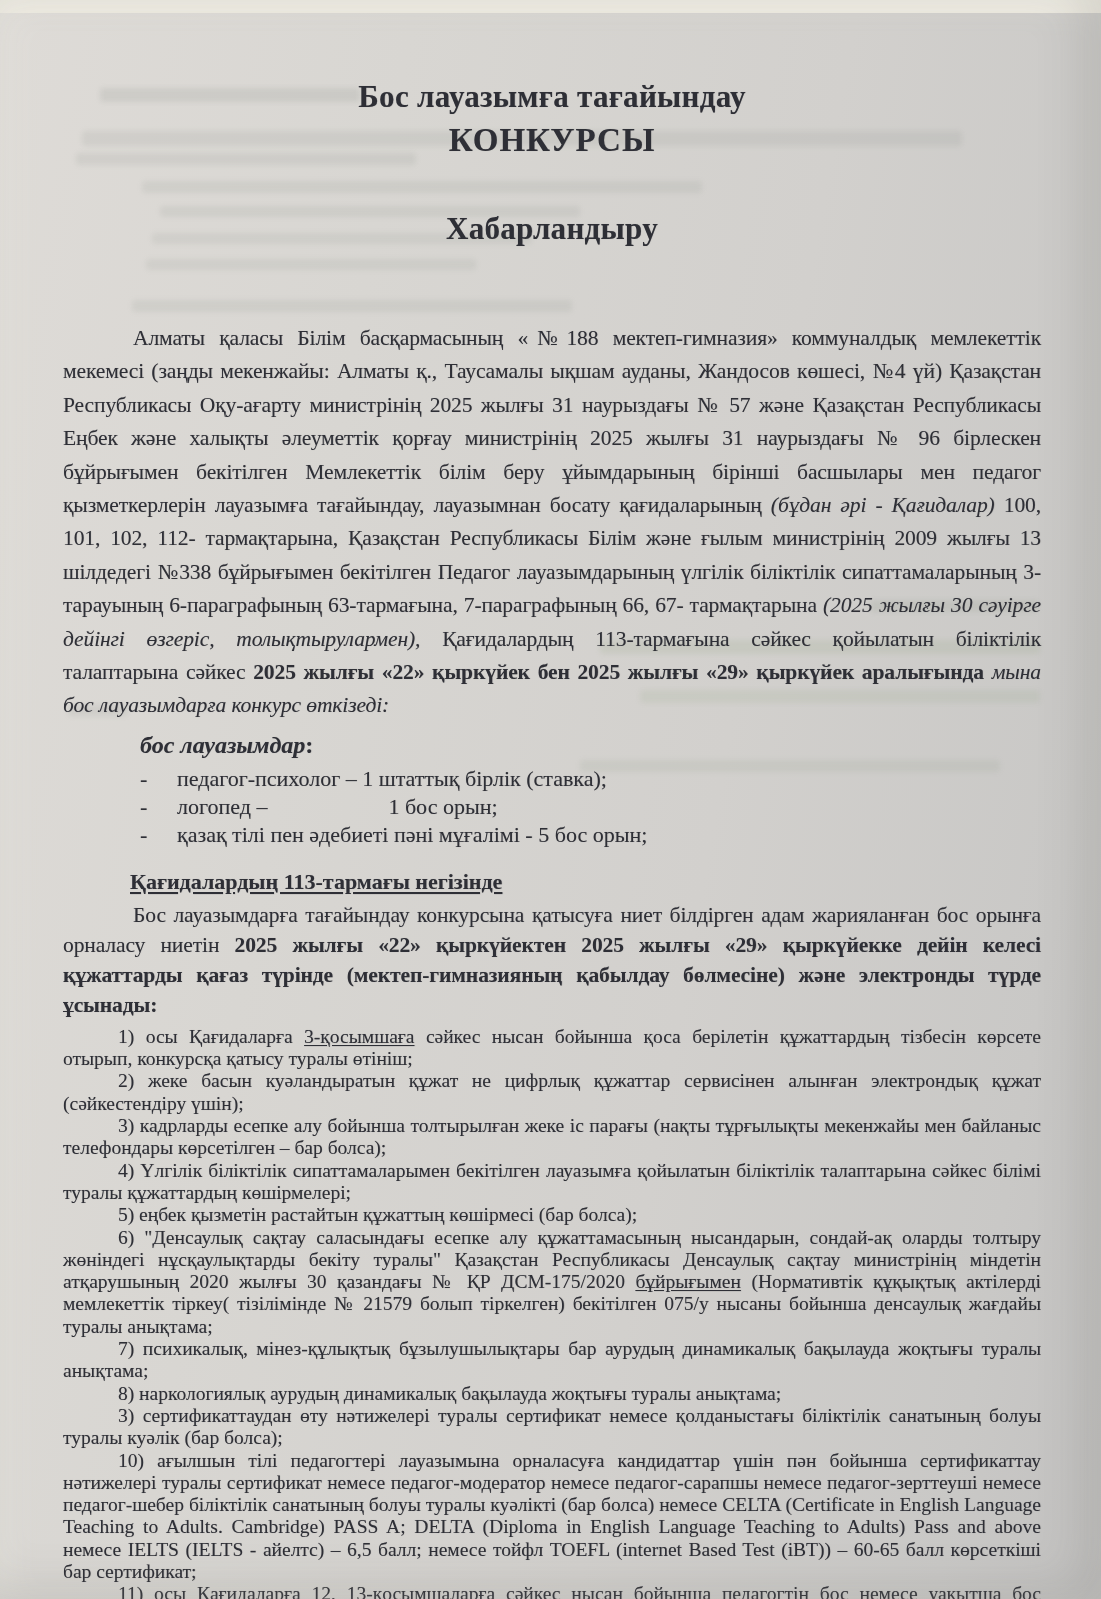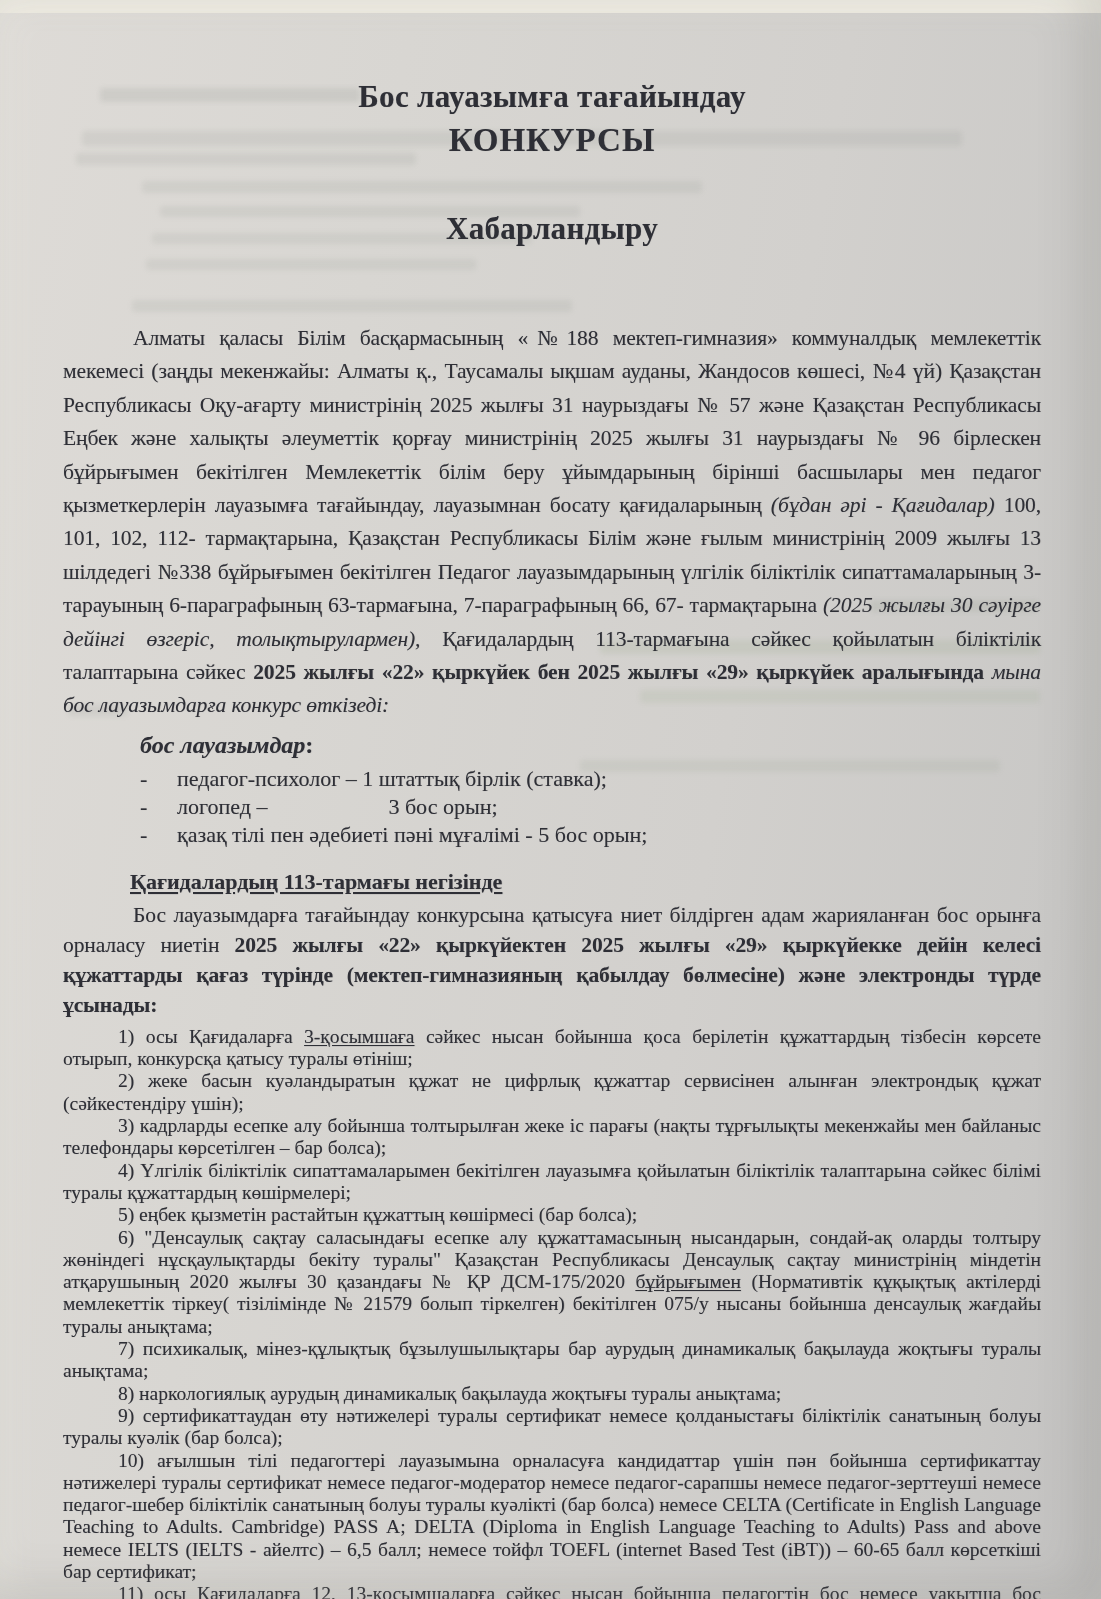--- a/index.html
+++ b/index.html
@@ -61,33 +61,33 @@
 
   <div class="content">
     <div class="title t1">Бос лауазымға тағайындау</div>
     <div class="title t2">КОНКУРСЫ</div>
     <div class="title subtitle">Хабарландыру</div>
     <div id="doc-body">
         <p class="p-intro"><span>Алматы қаласы Білім басқармасының «№188 мектеп-гимназия» коммуналдық мемлекеттік мекемесі (заңды мекенжайы: Алматы қ., Таусамалы ықшам ауданы, Жандосов көшесі, №4 үй) Қазақстан Республикасы Оқу-ағарту министрінің 2025 жылғы 31 наурыздағы № 57 және Қазақстан Республикасы Еңбек және халықты әлеуметтік қорғау министрінің 2025 жылғы 31 наурыздағы № 96 бірлескен бұйрығымен бекітілген Мемлекеттік білім беру ұйымдарының бірінші басшылары мен педагог қызметкерлерін лауазымға тағайындау, лауазымнан босату қағидаларының </span><span class="i">(бұдан әрі - Қағидалар)</span><span> 100, 101, 102, 112- тармақтарына, Қазақстан Республикасы Білім және ғылым министрінің 2009 жылғы 13 шілдедегі №338 бұйрығымен бекітілген Педагог лауазымдарының үлгілік біліктілік сипаттамаларының 3-тарауының 6-параграфының 63-тармағына, 7-параграфының 66, 67- тармақтарына </span><span class="i">(2025 жылғы 30 сәуірге дейінгі өзгеріс, толықтырулармен),</span><span> Қағидалардың 113-тармағына сәйкес қойылатын біліктілік талаптарына сәйкес </span><span class="b">2025 жылғы «22» қыркүйек бен 2025 жылғы «29» қыркүйек аралығында</span><span> </span><span class="i">мына бос лауазымдарға конкурс өткізеді:</span></p>
         <p class="vacancy-label"><span class="b i">бос лауазымдар</span><span class="b">:</span></p>
         <div class="dash-list">
           <div class="dash-item"><span class="marker">-</span><span>педагог-психолог – 1 штаттық бірлік (ставка);</span></div>
-          <div class="dash-item"><span class="marker">-</span><span>логопед –                      3 бос орын;</span></div>
+          <div class="dash-item"><span class="marker">-</span><span>логопед –                      1 бос орын;</span></div>
           <div class="dash-item"><span class="marker">-</span><span>қазақ тілі пен әдебиеті пәні мұғалімі - 5 бос орын;</span></div>
         </div>
         <p class="h113"><span>Қағидалардың 113-тармағы негізінде</span></p>
         <p class="p-body2"><span>Бос лауазымдарға тағайындау конкурсына қатысуға ниет білдірген адам жарияланған бос орынға орналасу ниетін </span><span class="b">2025 жылғы «22» қыркүйектен 2025 жылғы «29» қыркүйекке дейін келесі құжаттарды қағаз түрінде (мектеп-гимназияның қабылдау бөлмесіне) және электронды түрде ұсынады:</span></p>
         <div class="num-section">
           <p class="p-num"><span>1) осы Қағидаларға </span><span class="u">3-қосымшаға</span><span> сәйкес нысан бойынша қоса берілетін құжаттардың тізбесін көрсете отырып, конкурсқа қатысу туралы өтініш;</span></p>
           <p class="p-num"><span>2) жеке басын куәландыратын құжат не цифрлық құжаттар сервисінен алынған электрондық құжат (сәйкестендіру үшін);</span></p>
           <p class="p-num"><span>3) кадрларды есепке алу бойынша толтырылған жеке іс парағы (нақты тұрғылықты мекенжайы мен байланыс телефондары көрсетілген – бар болса);</span></p>
           <p class="p-num"><span>4) Үлгілік біліктілік сипаттамаларымен бекітілген лауазымға қойылатын біліктілік талаптарына сәйкес білімі туралы құжаттардың көшірмелері;</span></p>
           <p class="p-num"><span>5) еңбек қызметін растайтын құжаттың көшірмесі (бар болса);</span></p>
           <p class="p-num"><span>6) "Денсаулық сақтау саласындағы есепке алу құжаттамасының нысандарын, сондай-ақ оларды толтыру жөніндегі нұсқаулықтарды бекіту туралы" Қазақстан Республикасы Денсаулық сақтау министрінің міндетін атқарушының 2020 жылғы 30 қазандағы № ҚР ДСМ-175/2020 </span><span class="u">бұйрығымен</span><span> (Нормативтік құқықтық актілерді мемлекеттік тіркеу( тізілімінде № 21579 болып тіркелген) бекітілген 075/у нысаны бойынша денсаулық жағдайы туралы анықтама;</span></p>
           <p class="p-num"><span>7) психикалық, мінез-құлықтық бұзылушылықтары бар аурудың динамикалық бақылауда жоқтығы туралы анықтама;</span></p>
           <p class="p-num"><span>8) наркологиялық аурудың динамикалық бақылауда жоқтығы туралы анықтама;</span></p>
-          <p class="p-num"><span>9) сертификаттаудан өту нәтижелері туралы сертификат немесе қолданыстағы біліктілік санатының болуы туралы куәлік (бар болса);</span></p>
+          <p class="p-num"><span>3) сертификаттаудан өту нәтижелері туралы сертификат немесе қолданыстағы біліктілік санатының болуы туралы куәлік (бар болса);</span></p>
           <p class="p-num"><span>10) ағылшын тілі педагогтері лауазымына орналасуға кандидаттар үшін пән бойынша сертификаттау нәтижелері туралы сертификат немесе педагог-модератор немесе педагог-сарапшы немесе педагог-зерттеуші немесе педагог-шебер біліктілік санатының болуы туралы куәлікті (бар болса) немесе CELTA (Certificate in English Language Teaching to Adults. Cambridge) PASS A; DELTA (Diploma in English Language Teaching to Adults) Pass and above немесе IELTS (IELTS - айелтс) – 6,5 балл; немесе тойфл TOEFL (internet Based Test (iBT)) – 60-65 балл көрсеткіші бар сертификат;</span></p>
           <p class="p-num"><span>11) осы Қағидаларға </span><span class="u">12,</span><span> </span><span class="u">13-қосымшаларға</span><span> сәйкес нысан бойынша педагогтің бос немесе уақытша бос лауазымына кандидаттың толтырылған бағалау парағы;</span></p>
         </div>
       </div>
   </div>
 </div>
 
 </body></html>

